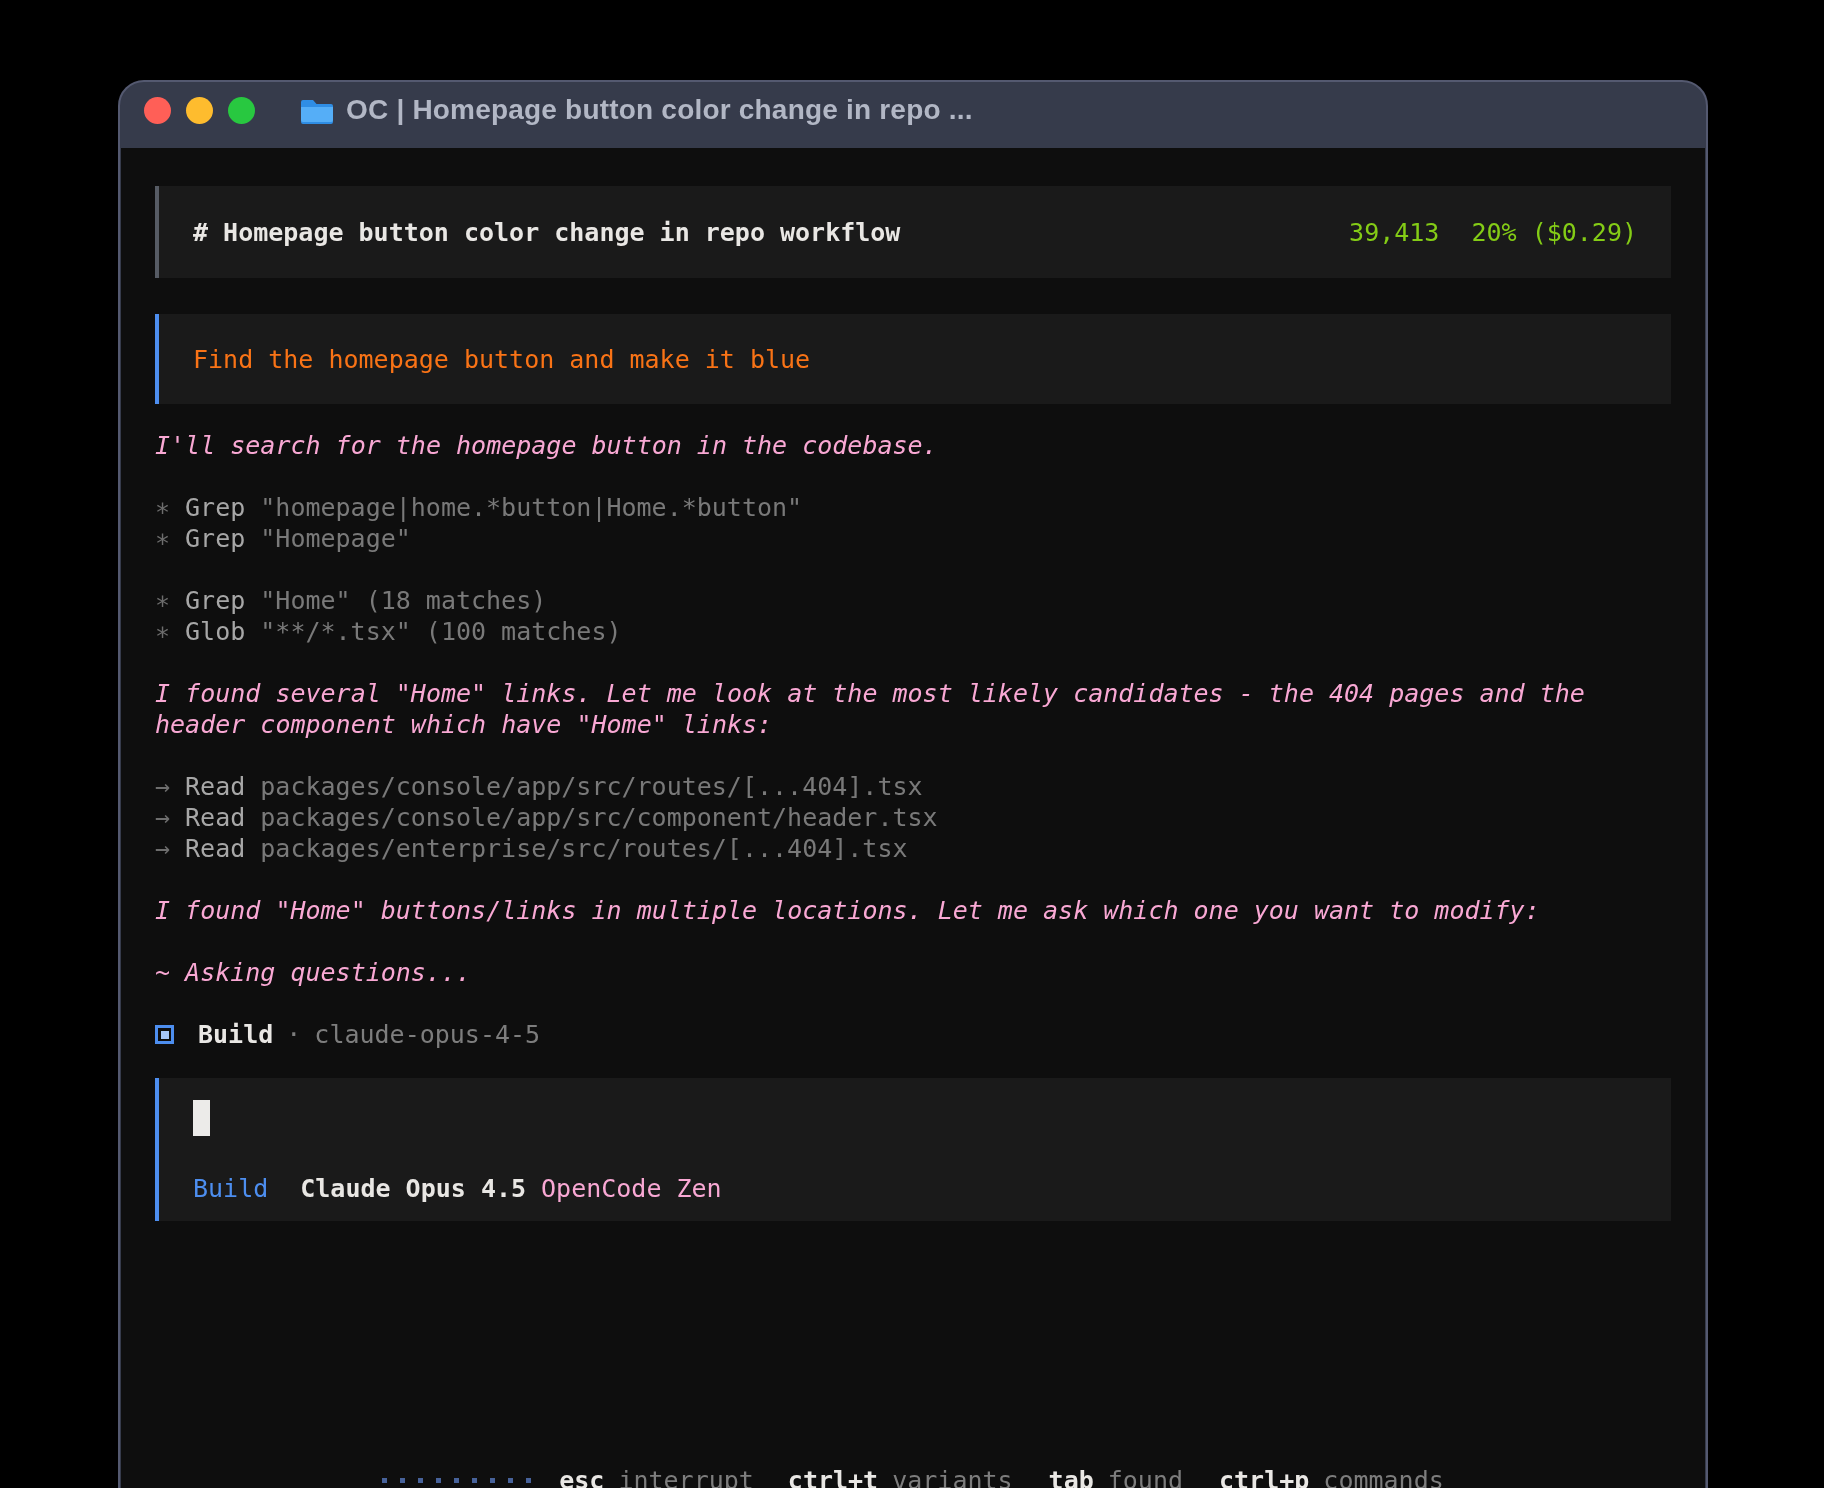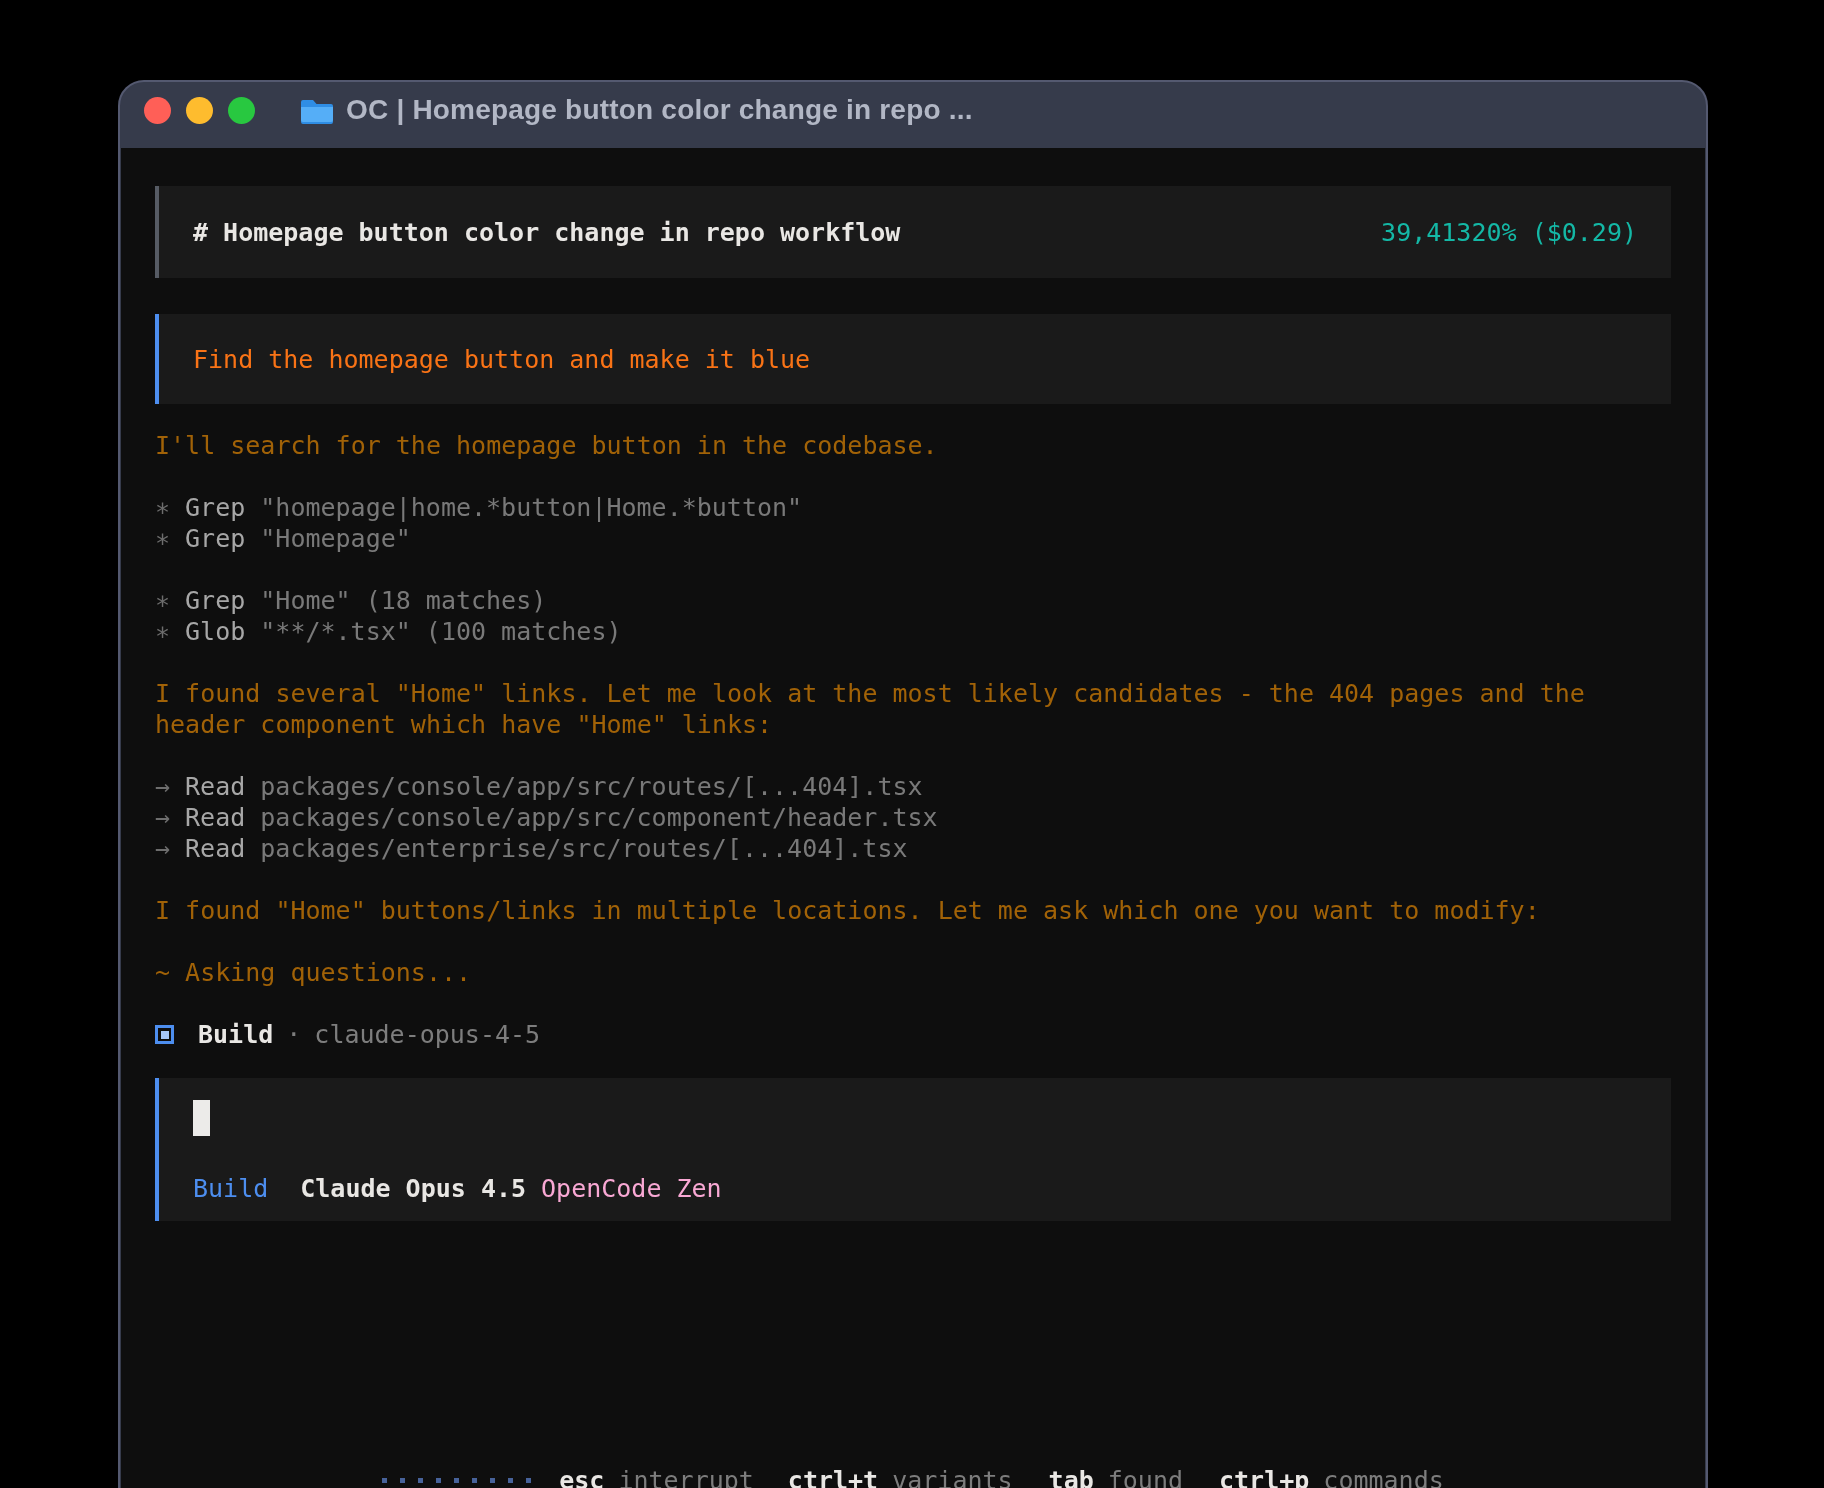--- a/index.html
+++ b/index.html
@@ -18,27 +18,27 @@
   .win-title { font-family:"Liberation Sans", sans-serif; font-weight:700; font-size:28px;
                color:#b2b7c5; letter-spacing:0.2px; }
 
   .terminal { flex:1 1 auto; background:#0e0e0e; margin:10px 1px; padding:38px 34px 14px;
               display:flex; flex-direction:column; overflow:hidden; font-size:25px; }
 
   .block { background:#1a1a1a; padding:0 34px; }
   .block-header { flex:0 0 92px; border-left:4px solid #565b64; display:flex;
                   align-items:center; justify-content:space-between; margin-bottom:36px; }
   .hdr-title { color:#e9e7e4; font-weight:700; }
-  .hdr-stats { color:#14b8a6; display:flex; }
+  .hdr-stats { color:#84cc16; display:flex; gap:32px; }
 
   .block-user { flex:0 0 90px; border-left:4px solid #4d8eef; display:flex;
                 align-items:center; color:#f97316; margin-bottom:26px; }
 
   .chat { display:flex; flex-direction:column; }
-  .chat .p { color:#a16207; line-height:31px; margin-bottom:31px; }
+  .chat .p { color:#f9a8d4; line-height:31px; margin-bottom:31px;font-style:italic; }
   .tool-group { margin-bottom:31px; }
   .tool-line { line-height:31px; display:flex; }
   .t-bullet { color:#6d6d6d; margin-right:15px; }
   .t-name   { color:#a7a7a7; margin-right:15px; }
   .t-arg    { color:#797979; }
 
   .status-line { display:flex; align-items:center; line-height:31px; margin-bottom:28px; }
   .agent-icon { width:19px; height:19px; border:3px solid #4d8eef; display:inline-flex;
                 align-items:center; justify-content:center; margin-right:24px; }
   .agent-icon span { width:8px; height:8px; background:#a6c6f8; display:block; }

